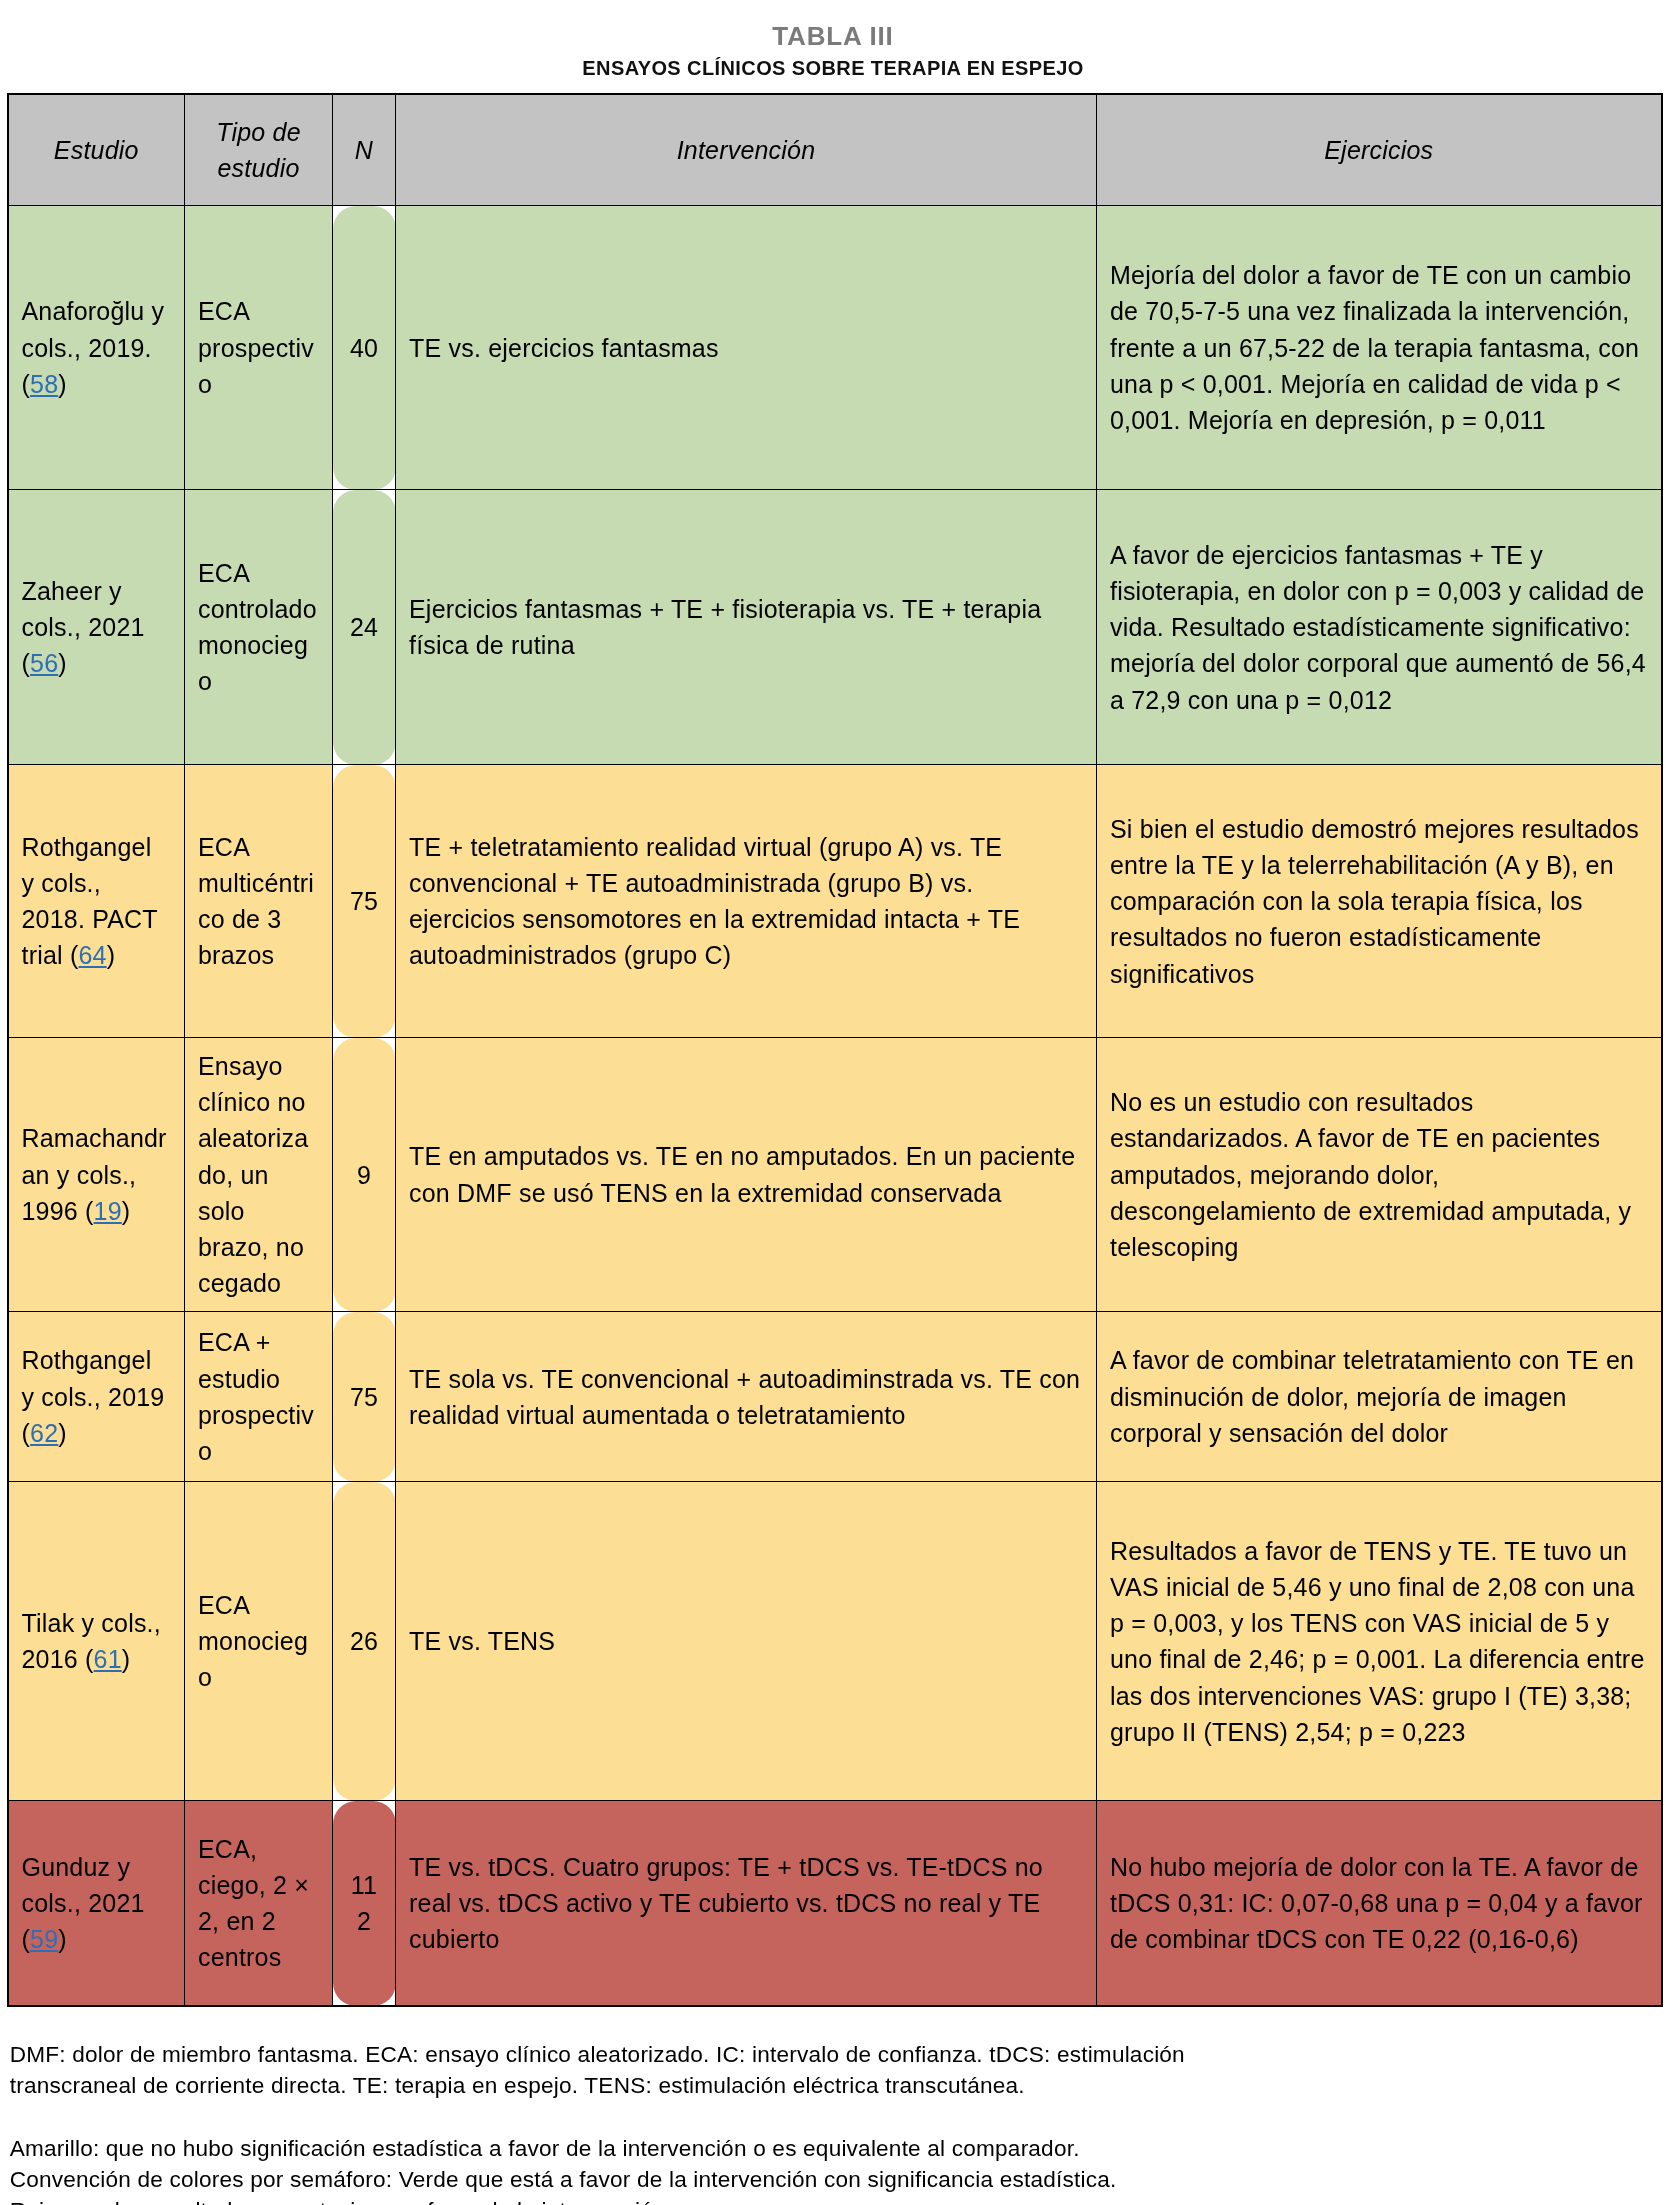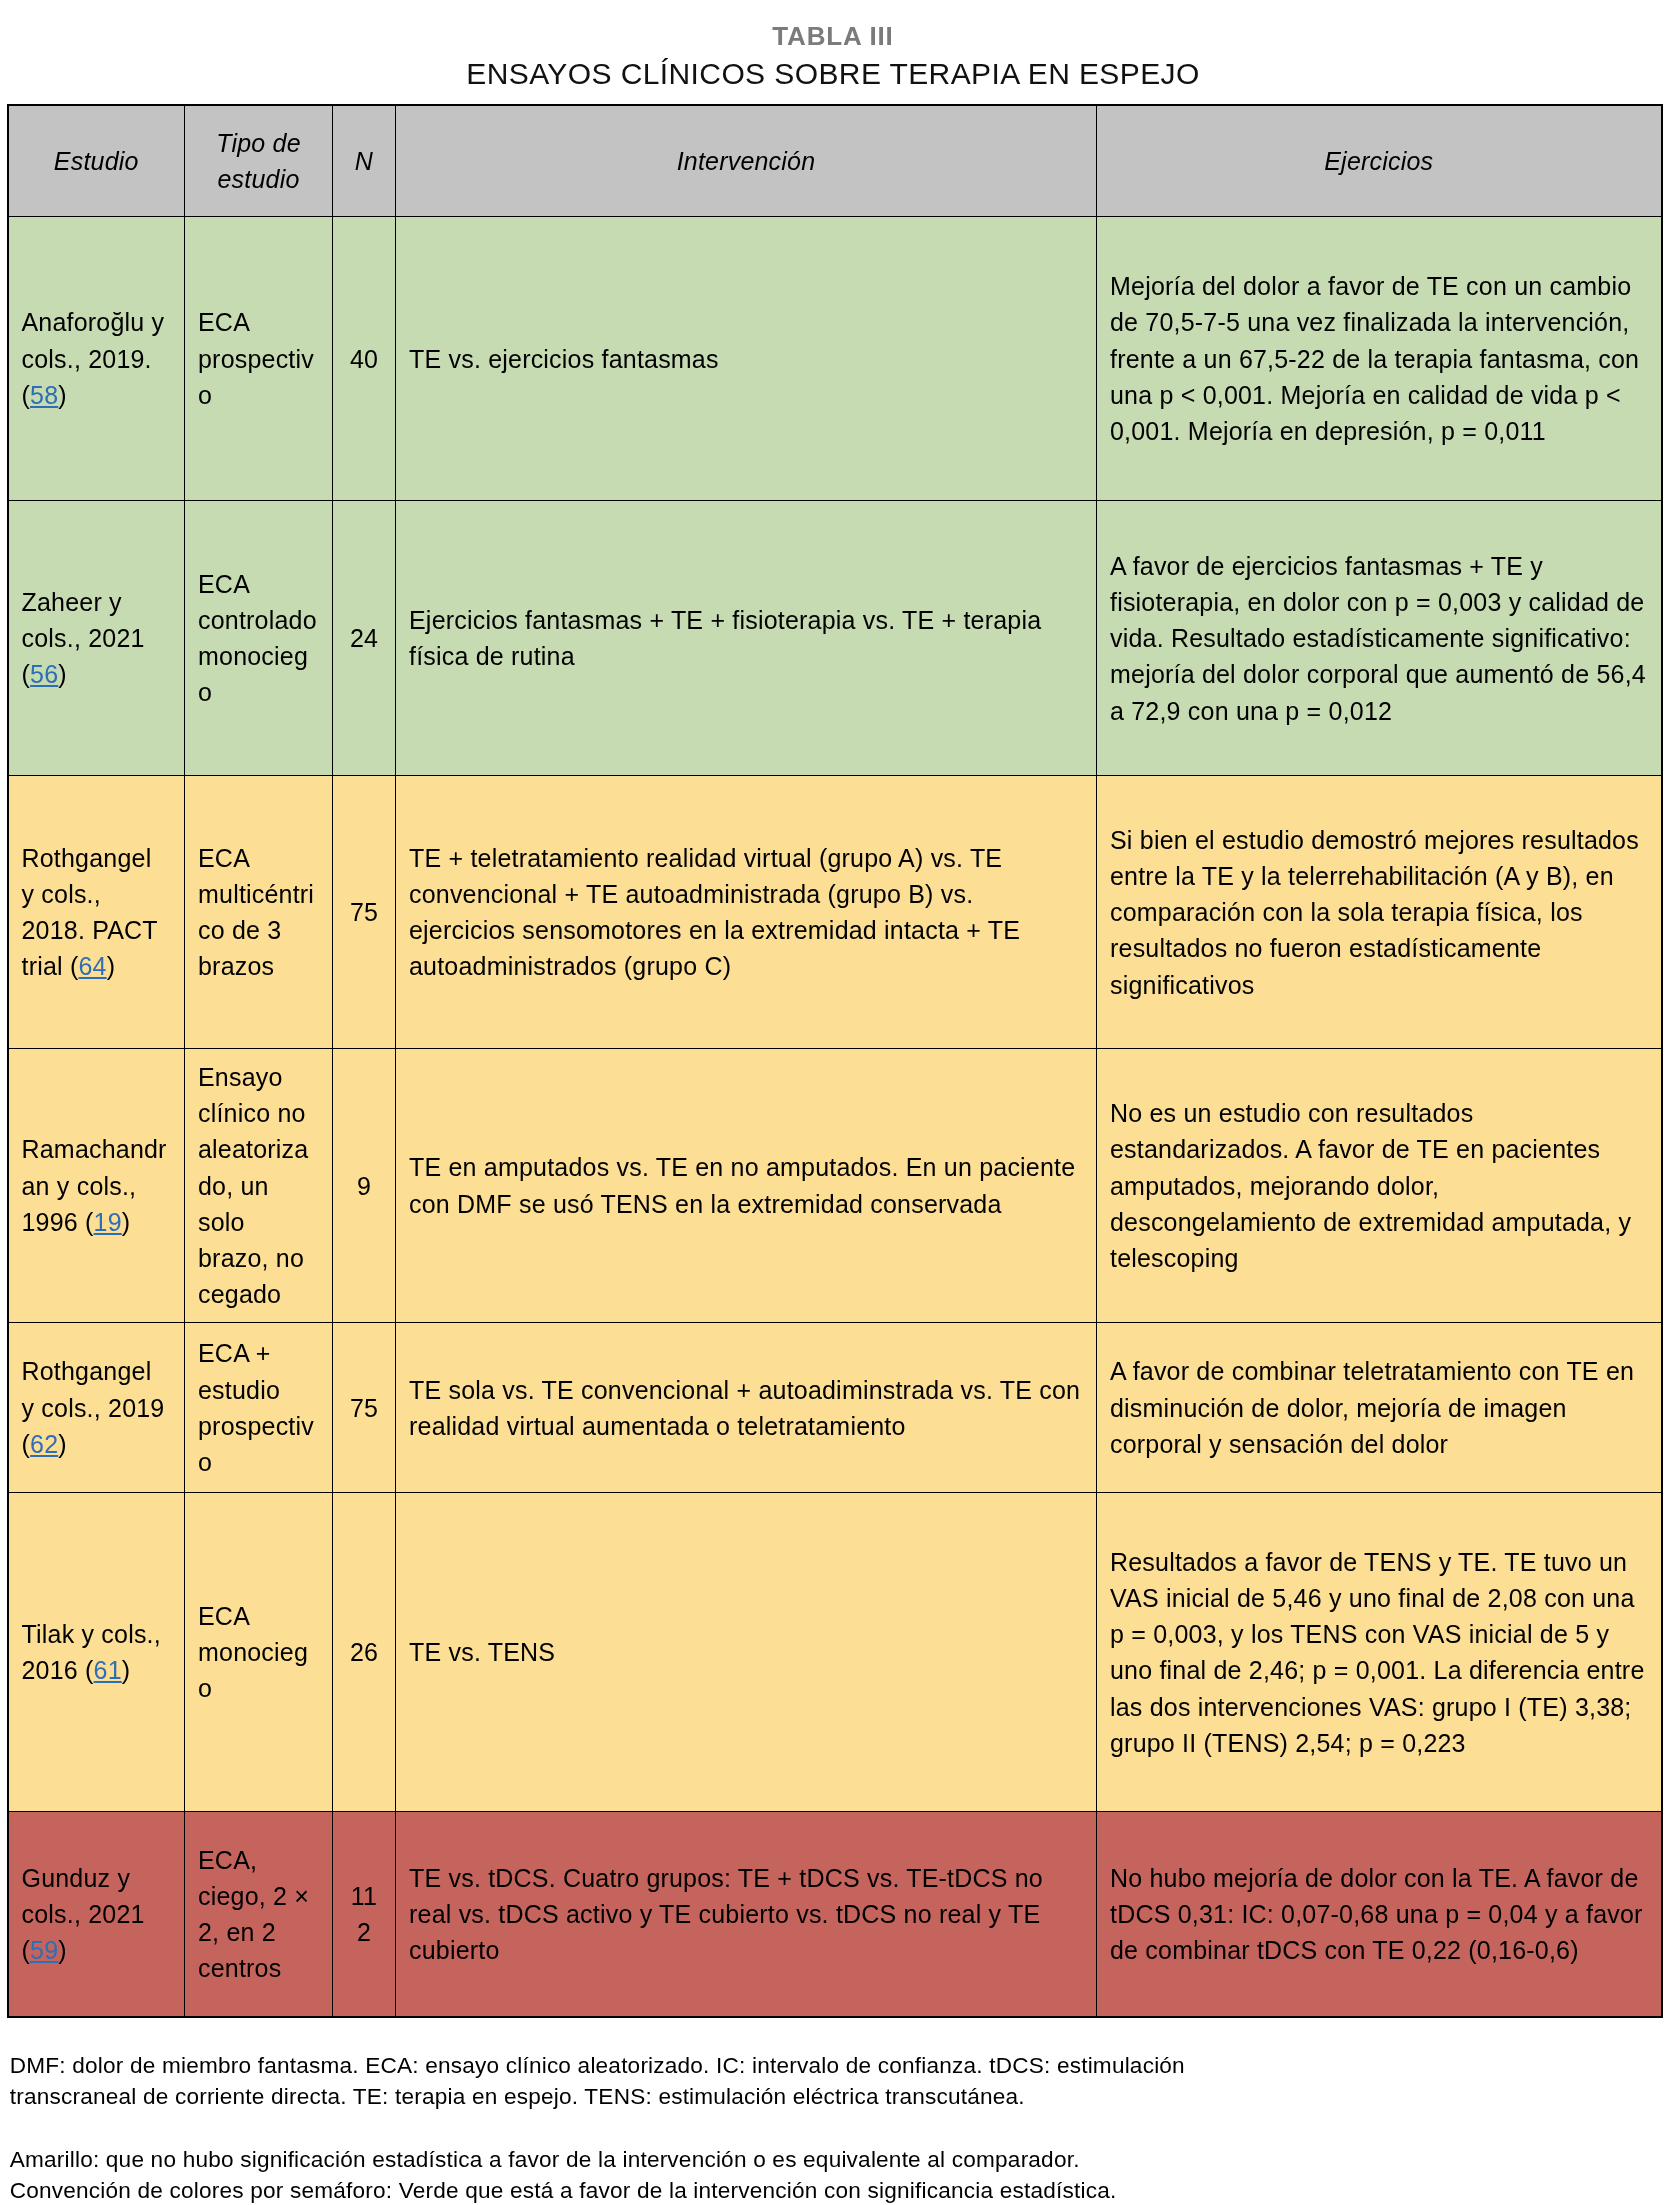--- a/index.html
+++ b/index.html
@@ -9,21 +9,21 @@
     color: #000;
   }
   body { width: 1666px; min-height: 2205px; }
 
   .titles { text-align: center; margin-top: 21px; }
   .main-title {
     font-size: 26px; font-weight: bold; color: #7b7b7b;
     letter-spacing: 0.8px; margin: 0 0 4.8px 0;
   }
   .sub-title {
-    font-size: 30px; font-weight: normal; color: #111;
+    font-size: 20px; font-weight: bold; color: #111;
     letter-spacing: 0.4px; margin: 0 0 13px 0;
   }
 
   table.results-table {
     border-collapse: collapse;
     table-layout: fixed;
     width: 1653px;
     margin: 0 6.5px;
     border: 2.4px solid #000;
   }
@@ -36,21 +36,21 @@
     vertical-align: middle;
     word-wrap: break-word;
   }
   th {
     background: var(--header-bg, #c3c3c4);
     font-style: italic;
     font-weight: normal;
     text-align: center;
     height: 91px;
   }
-  td.col-n { text-align: center; }
+  td.col-n { text-align: center; border-radius: 23px; }
   col.c-study { width: 177px; }
   col.c-type  { width: 148px; }
   col.c-n     { width: 63px;  }
   col.c-int   { width: 701px; }
   col.c-res   { width: 565px; }
 
   a.ref-link {
     color: var(--link-blue, #2e6eb5);
     text-decoration: underline;
     cursor: pointer;

